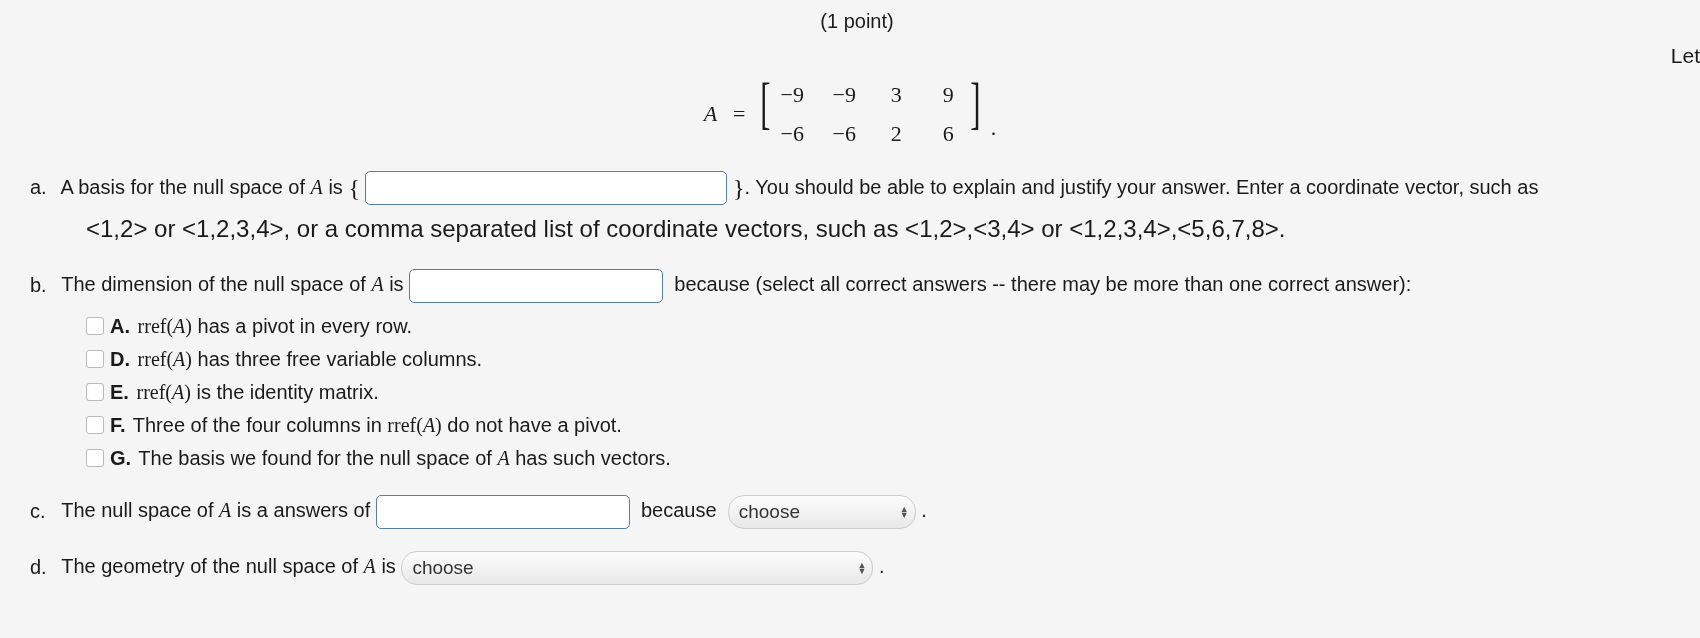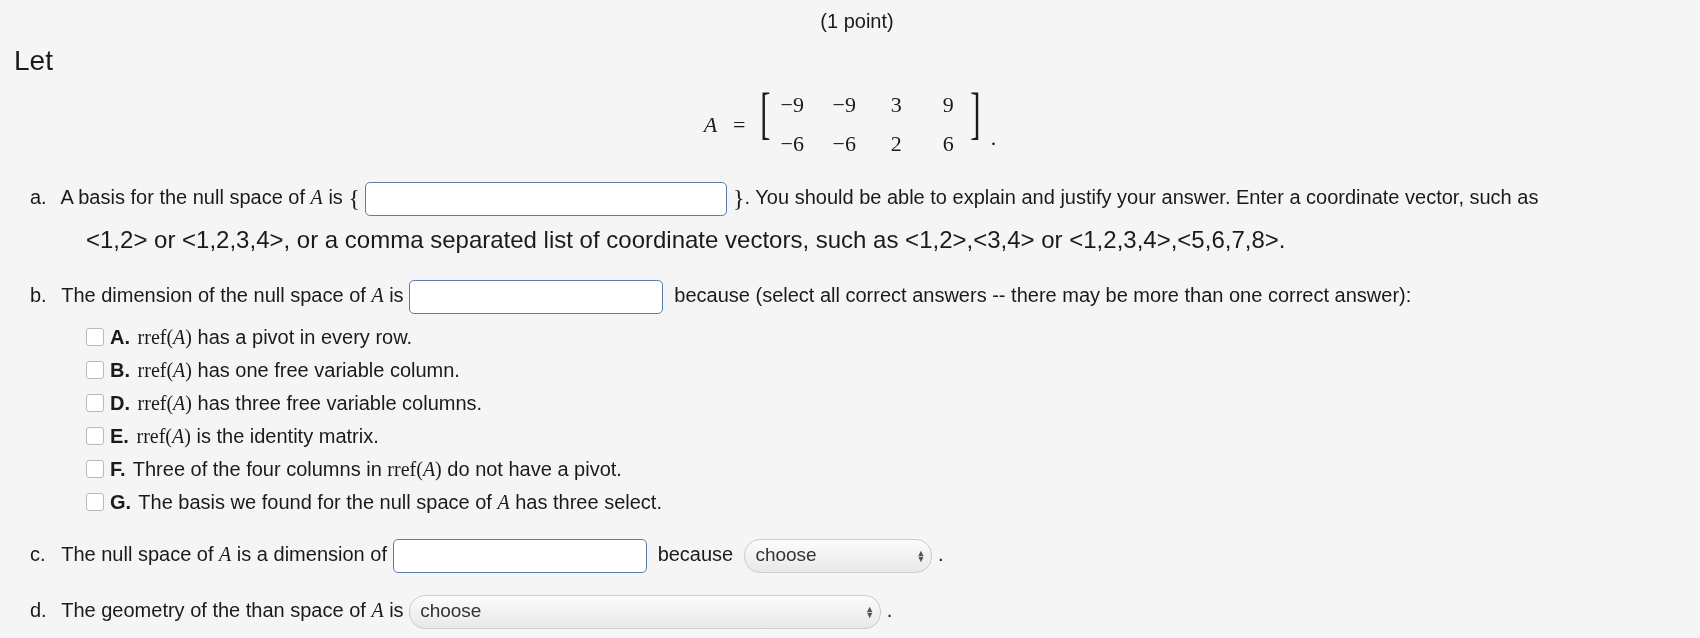--- a/index.html
+++ b/index.html
@@ -8,21 +8,21 @@
     font-family:"Helvetica Neue",Helvetica,Arial,sans-serif;
     font-size:20px;
     color:#1a1a1a;
     width:1700px;
     height:638px;
     overflow:hidden;
     line-height:1.5;
   }
   .header{padding:6px 0 0 14px;}
   .points{font-size:20px;text-align:center;}
-  .let{font-size:28px;margin-top:4px;}
+  .let{font-size:21px;margin-top:4px;text-align:right;}
   .equation{
     display:flex;
     justify-content:center;
     align-items:center;
     font-family:"Times New Roman",serif;
     font-size:22px;
     margin:6px 0 18px;
   }
   .avar{font-style:italic;margin-right:6px;}
   .eq{margin:0 10px;}
@@ -114,64 +114,59 @@
     &nbsp;<span>because (select all correct answers -- there may be more than one correct answer):</span>
 
     <ul class="checks">
       <li>
         <span class="checkbox"></span>
         <span><span class="opt-letter">A.</span>
         <span class="rref">rref(</span><span class="Avar">A</span><span class="rref">)</span><span> has a pivot in every row.</span></span>
       </li>
       <li>
         <span class="checkbox"></span>
-        <span><span class="opt-letter">B.</span>
-        <span class="rref">rref(</span><span class="Avar">A</span><span class="rref">)</span><span> has one free variable column.</span></span>
-      </li>
-      <li>
-        <span class="checkbox"></span>
         <span><span class="opt-letter">D.</span>
         <span class="rref">rref(</span><span class="Avar">A</span><span class="rref">)</span><span> has three free variable columns.</span></span>
       </li>
       <li>
         <span class="checkbox"></span>
         <span><span class="opt-letter">E.</span>
         <span class="rref">rref(</span><span class="Avar">A</span><span class="rref">)</span><span> is the identity matrix.</span></span>
       </li>
       <li>
         <span class="checkbox"></span>
         <span><span class="opt-letter">F.</span>
         <span>Three of the four columns in </span><span class="rref">rref(</span><span class="Avar">A</span><span class="rref">)</span><span> do not have a pivot.</span></span>
       </li>
       <li>
         <span class="checkbox"></span>
         <span><span class="opt-letter">G.</span>
-        <span>The basis we found for the null space of </span><span class="Avar">A</span><span> has three select.</span></span>
+        <span>The basis we found for the null space of </span><span class="Avar">A</span><span> has such vectors.</span></span>
       </li>
     </ul>
   </li>
 
   <li>
     <span class="part-label">c.</span>
-    <span>The null space of </span><span class="Avar">A</span><span> is a dimension of </span>
+    <span>The null space of </span><span class="Avar">A</span><span> is a answers of </span>
     <input class="text-input input-med" value="" style="">
     &nbsp;<span>because</span>&nbsp;
     <span class="select">
       <span>choose</span>
       <span class="arrows">
           <span>▲</span>
           <span>▼</span>
         </span>
     </span>
     <span>.</span>
   </li>
 
   <li style="margin-bottom:0;">
     <span class="part-label">d.</span>
-    <span>The geometry of the than space of </span><span class="Avar">A</span><span> is </span>
+    <span>The geometry of the null space of </span><span class="Avar">A</span><span> is </span>
     <span class="select wide">
       <span>choose</span>
       <span class="arrows">
           <span>▲</span>
           <span>▼</span>
         </span>
     </span>
     <span>.</span>
   </li>
 </ol>

